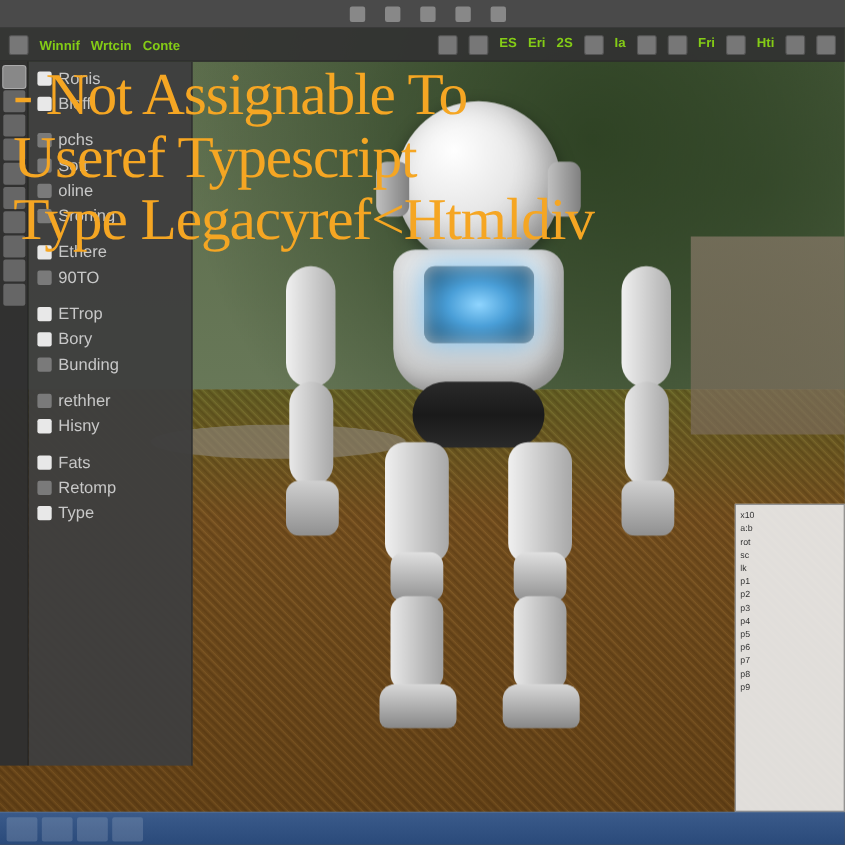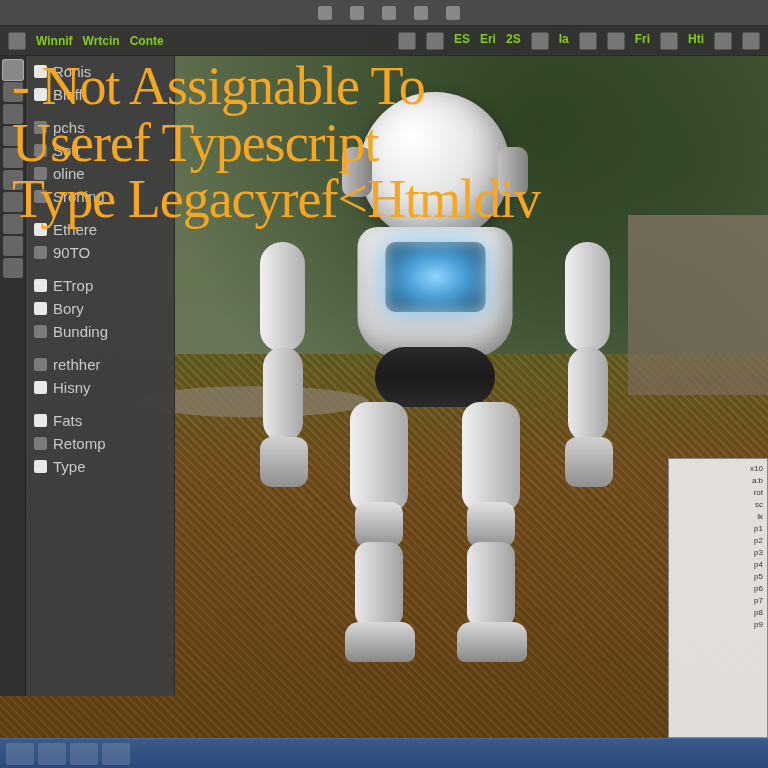--- a/index.html
+++ b/index.html
@@ -261,21 +261,20 @@
     background: rgba(235,235,235,0.92);
     border: 1px solid #888;
     font-size: 8px;
     padding: 4px;
     color: #333;
   }
   .mini-line {
     white-space: nowrap;
     overflow: hidden;
     line-height: 12px;
-    text-align: right;
   }
 
   
   .title-overlay {
     position: absolute;
     top: 58px; left: 12px; right: 0;
     font-size: 54px;
     font-family: Georgia, serif;
     color: #f5a623;
     font-weight: 400;

